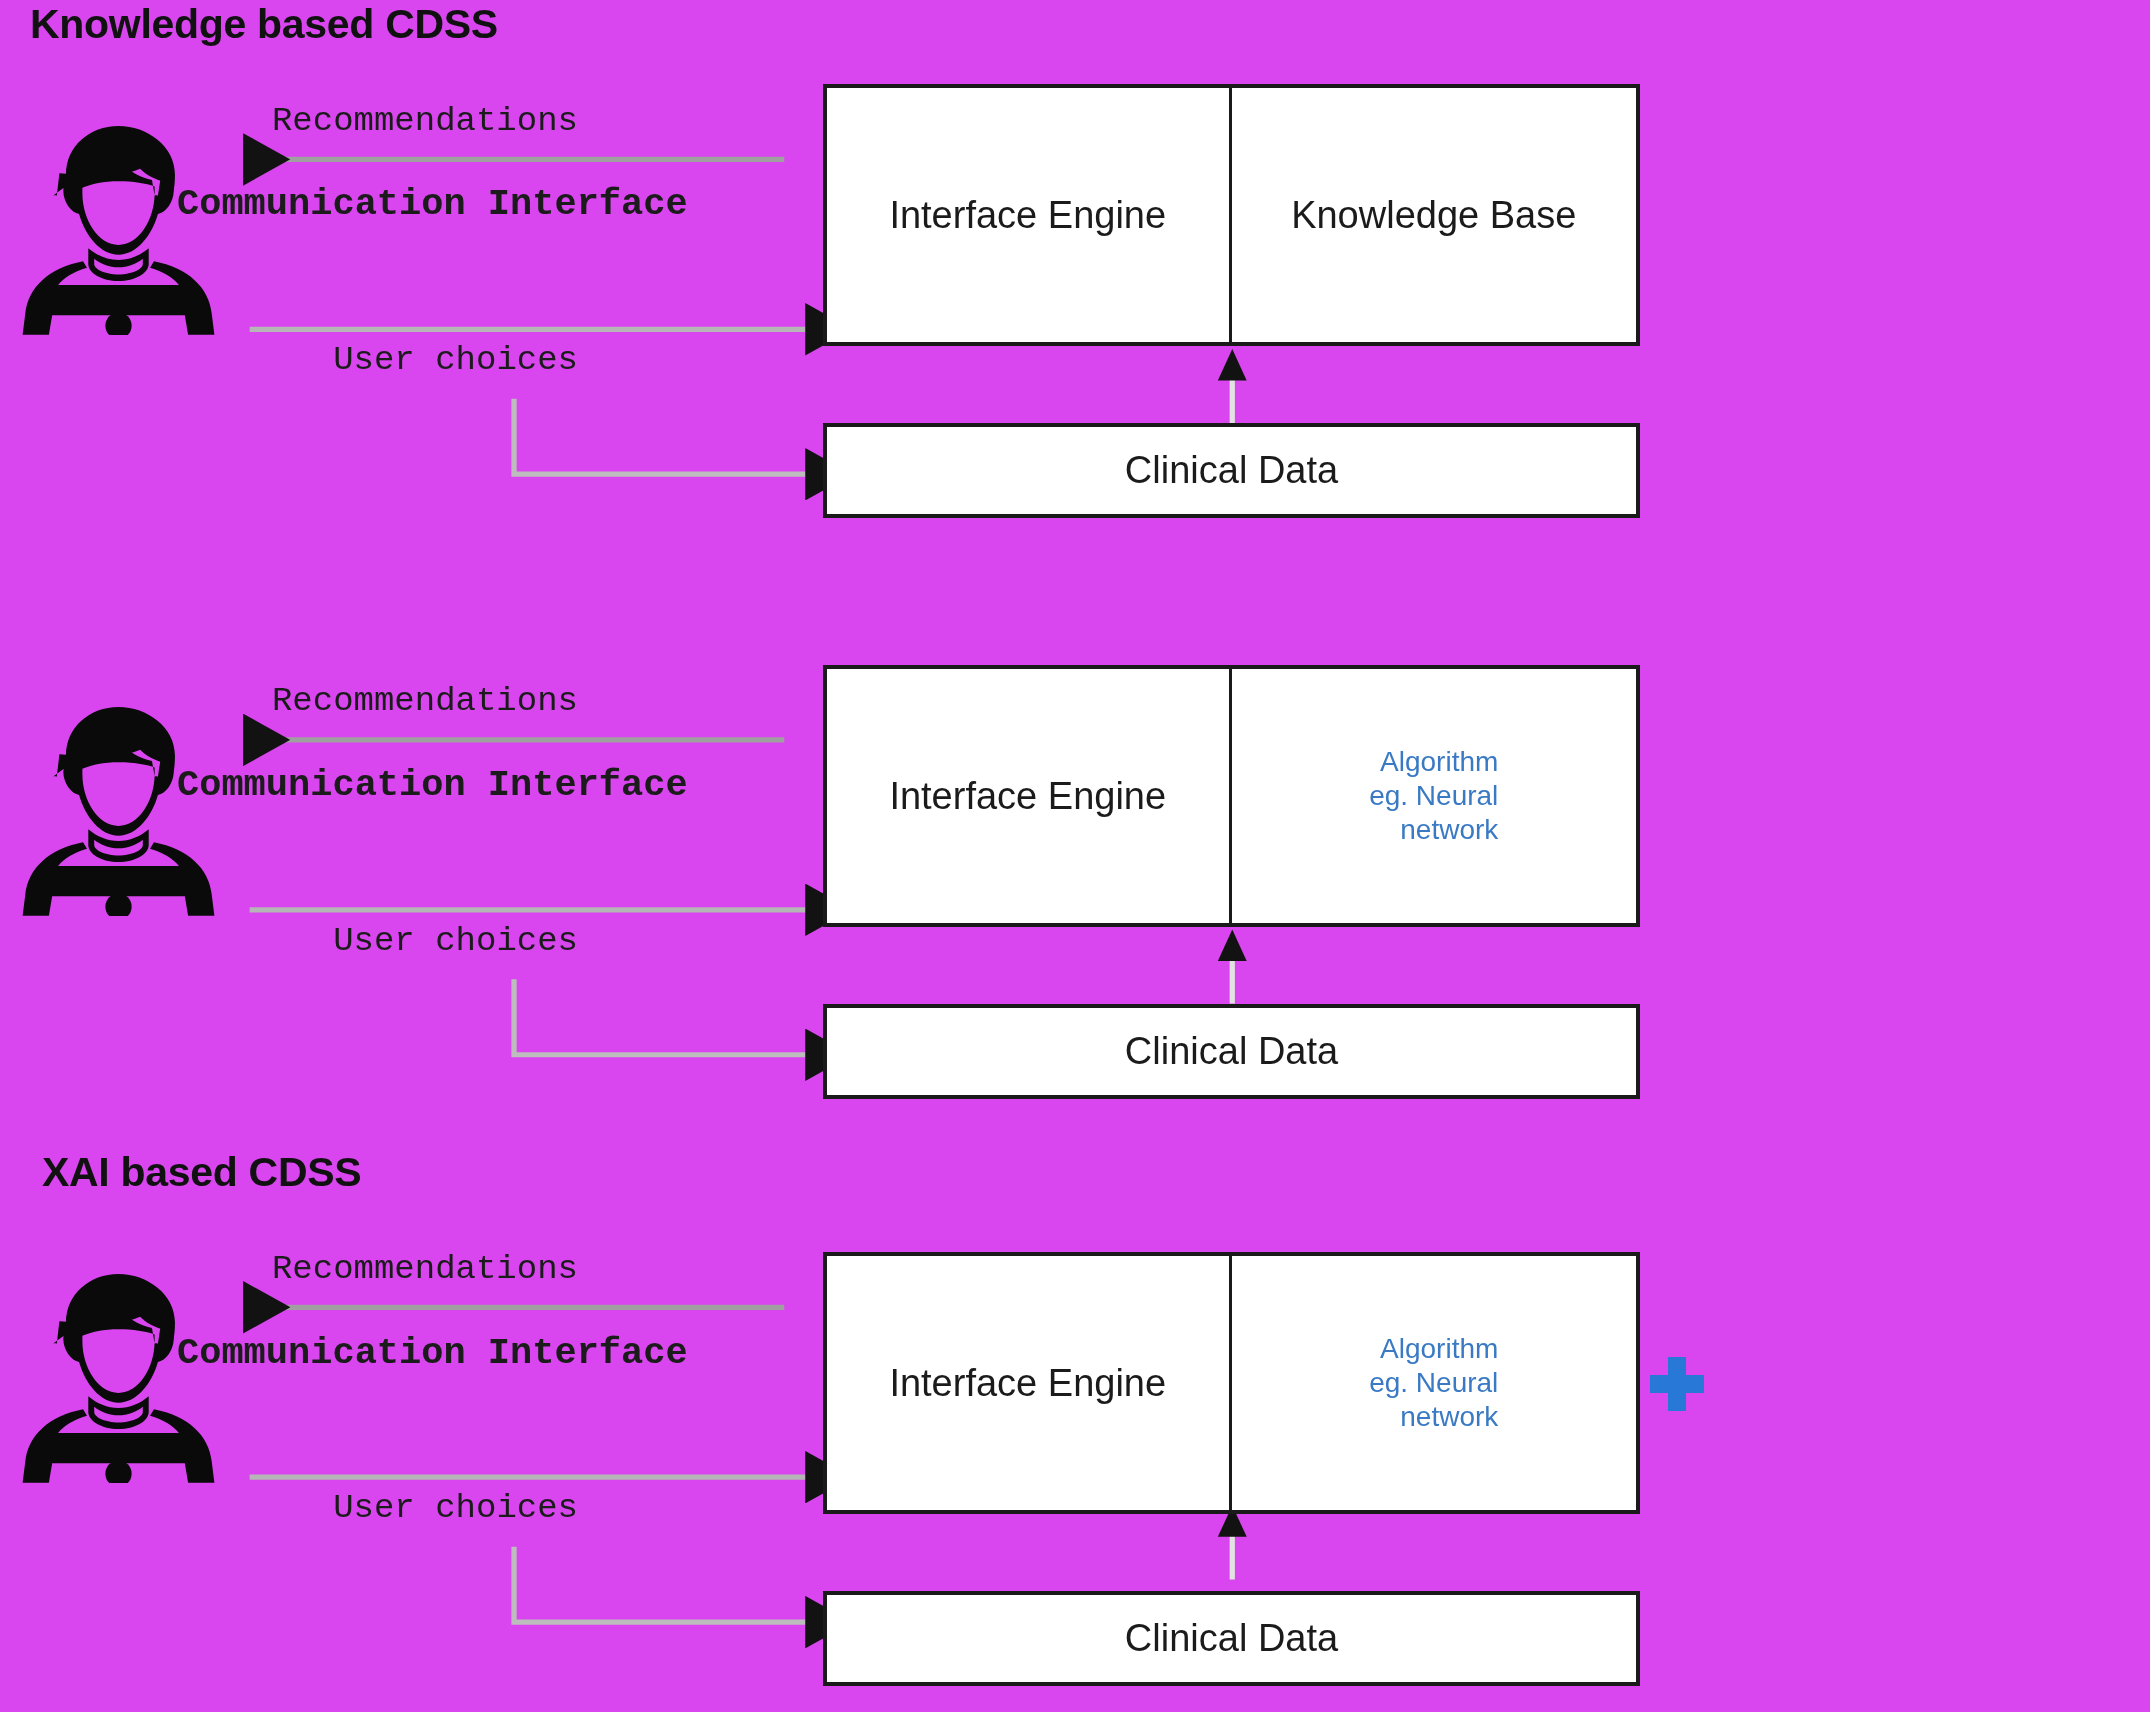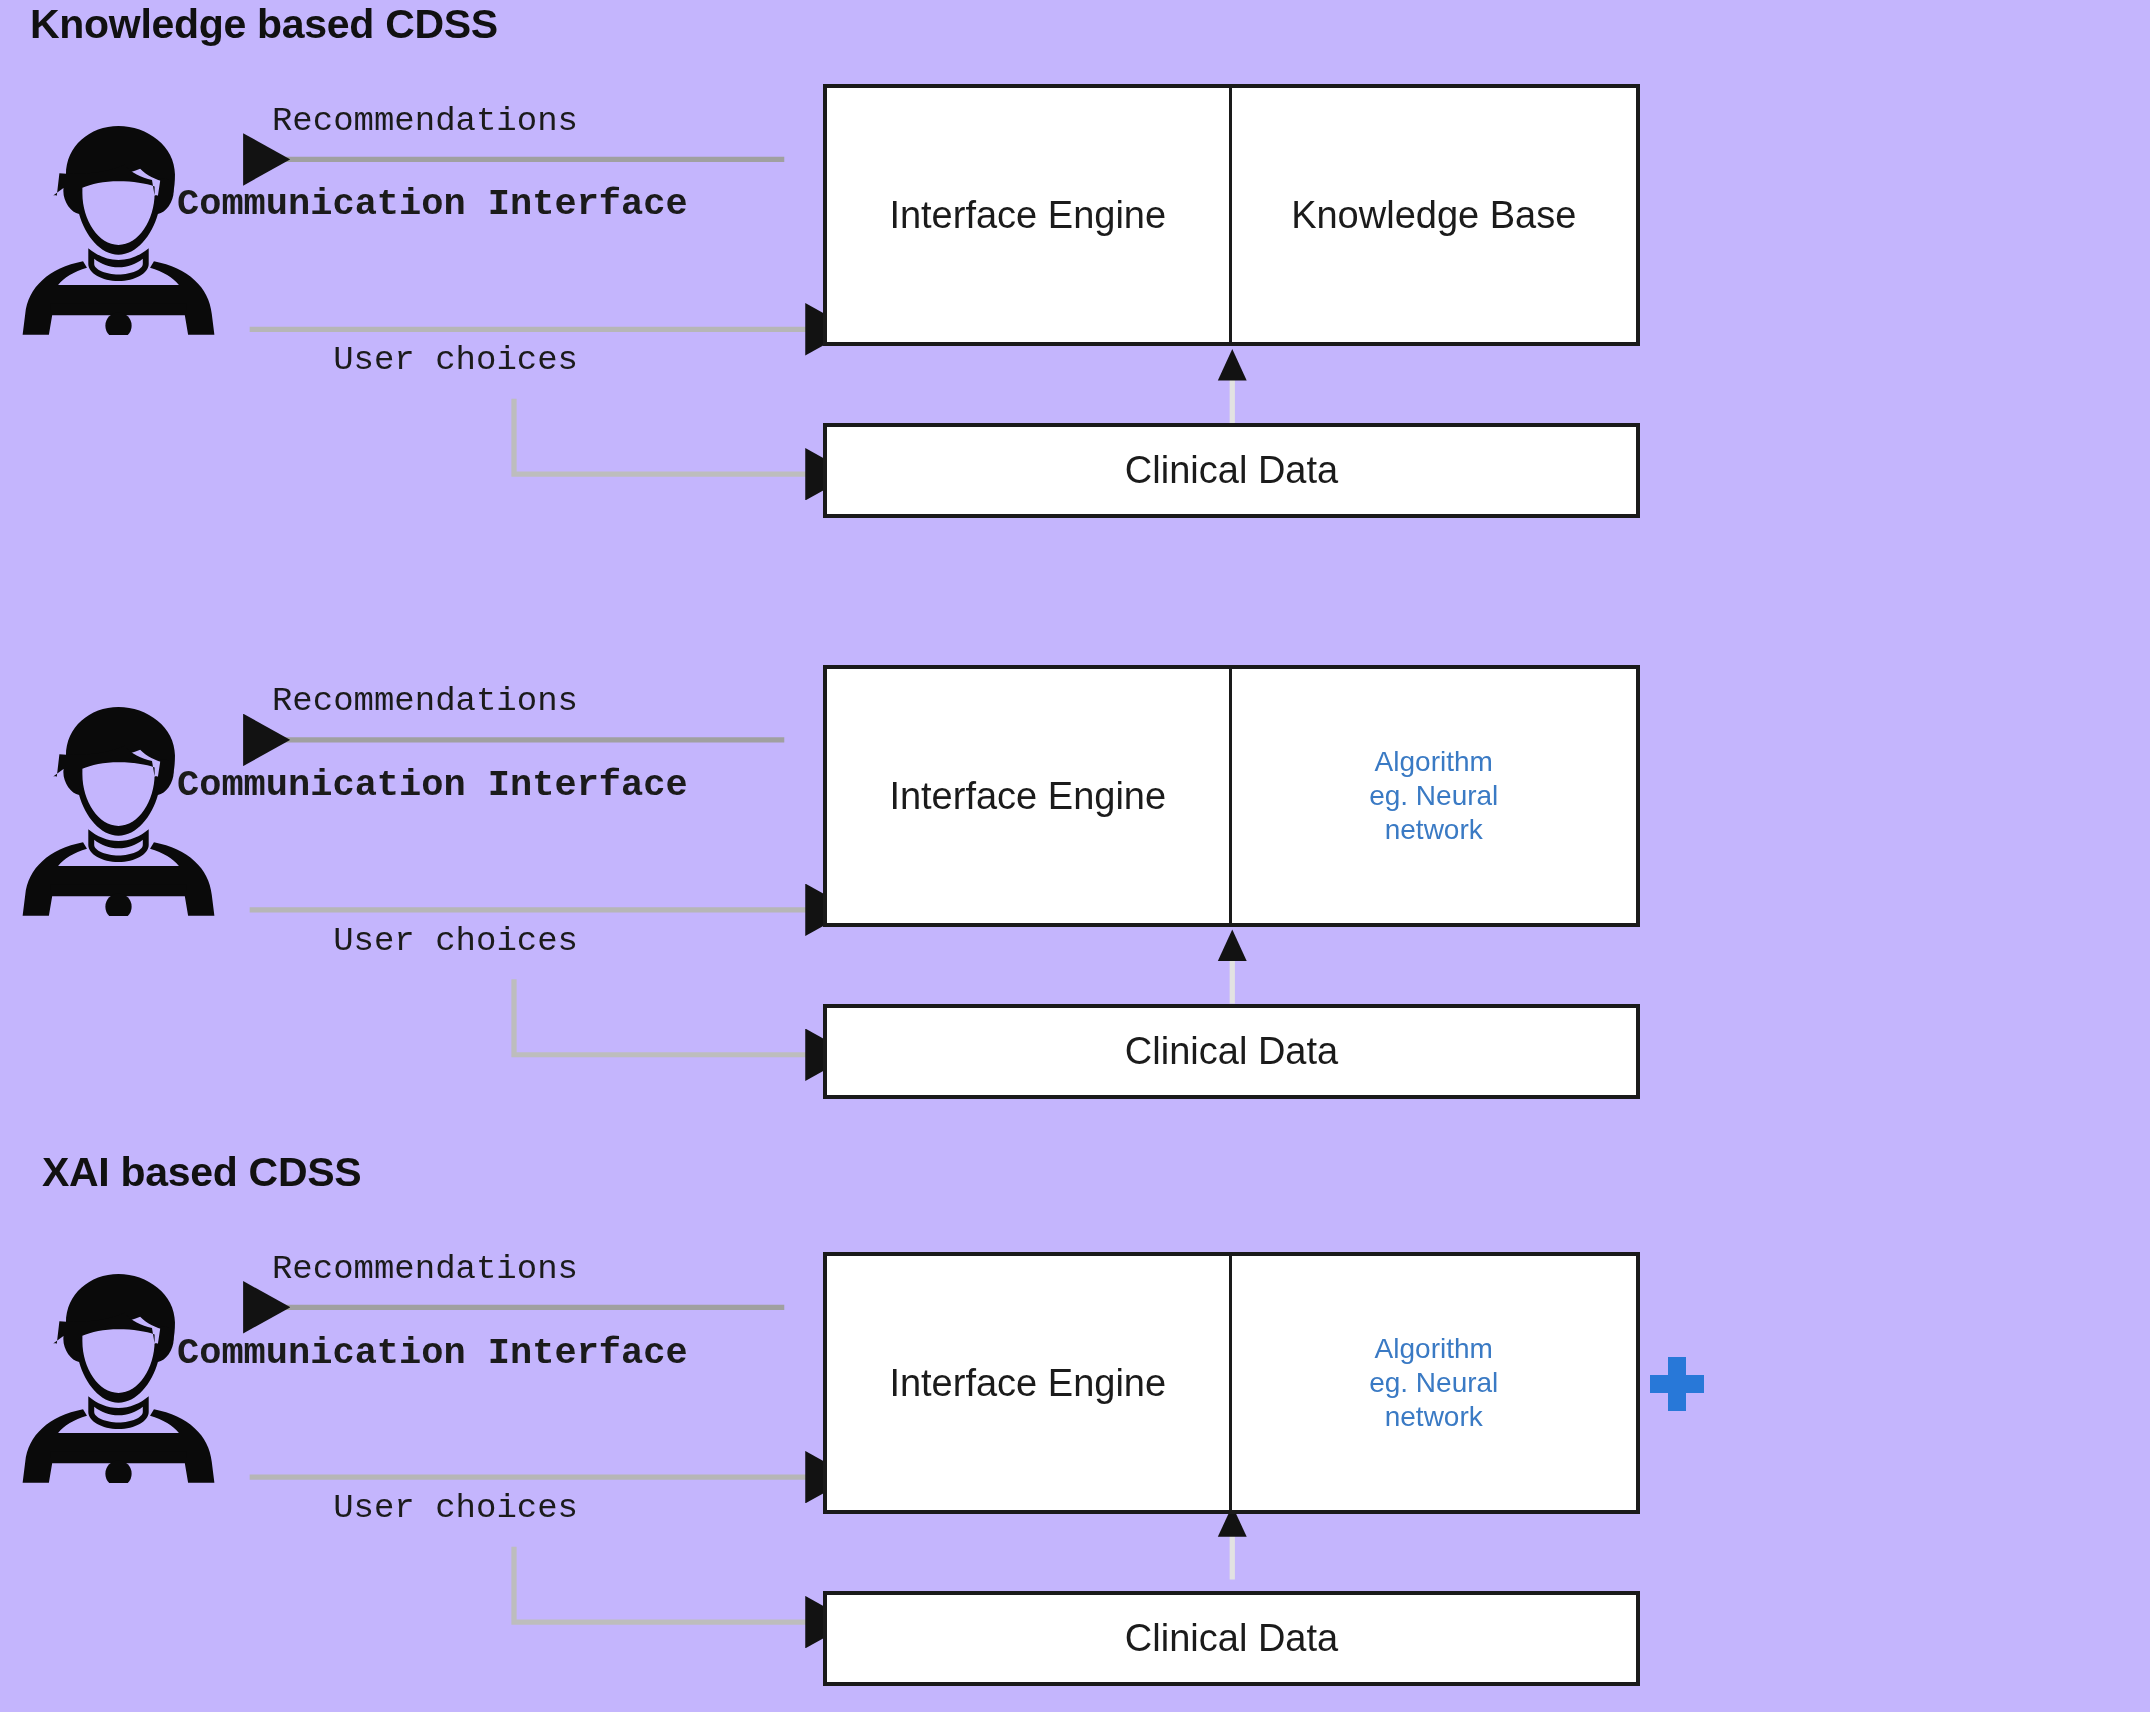--- a/index.html
+++ b/index.html
@@ -7,21 +7,21 @@
     padding: 0;
     background: #ffffff;
   }
   body {
     font-family: "Liberation Sans", sans-serif;
   }
   #canvas {
     position: relative;
     width: 2151px;
     height: 1712px;
-    background: #c4b5fd;
+    background: #d946ef;
     overflow: hidden;
   }
 
   
   .section-title {
     position: absolute;
     font-family: "Liberation Sans", sans-serif;
     font-weight: bold;
     font-size: 41px;
     line-height: 1;
@@ -83,21 +83,21 @@
     justify-content: center;
     box-sizing: border-box;
   }
   .box-half.left {
     border-right: 3.9px solid #1a1a1a;
   }
   .box-text {
     font-family: "Liberation Sans", sans-serif;
     font-size: 38px;
     color: #1b1b1b;
-    text-align: center;
+    text-align: right;
     line-height: 1.22;
     white-space: pre-line;
   }
   .box-text.algo {
     color: #3a7ac4;
     font-size: 28px;
   }
   .box-text.explain {
     color: #56a845;
     font-size: 38px;

